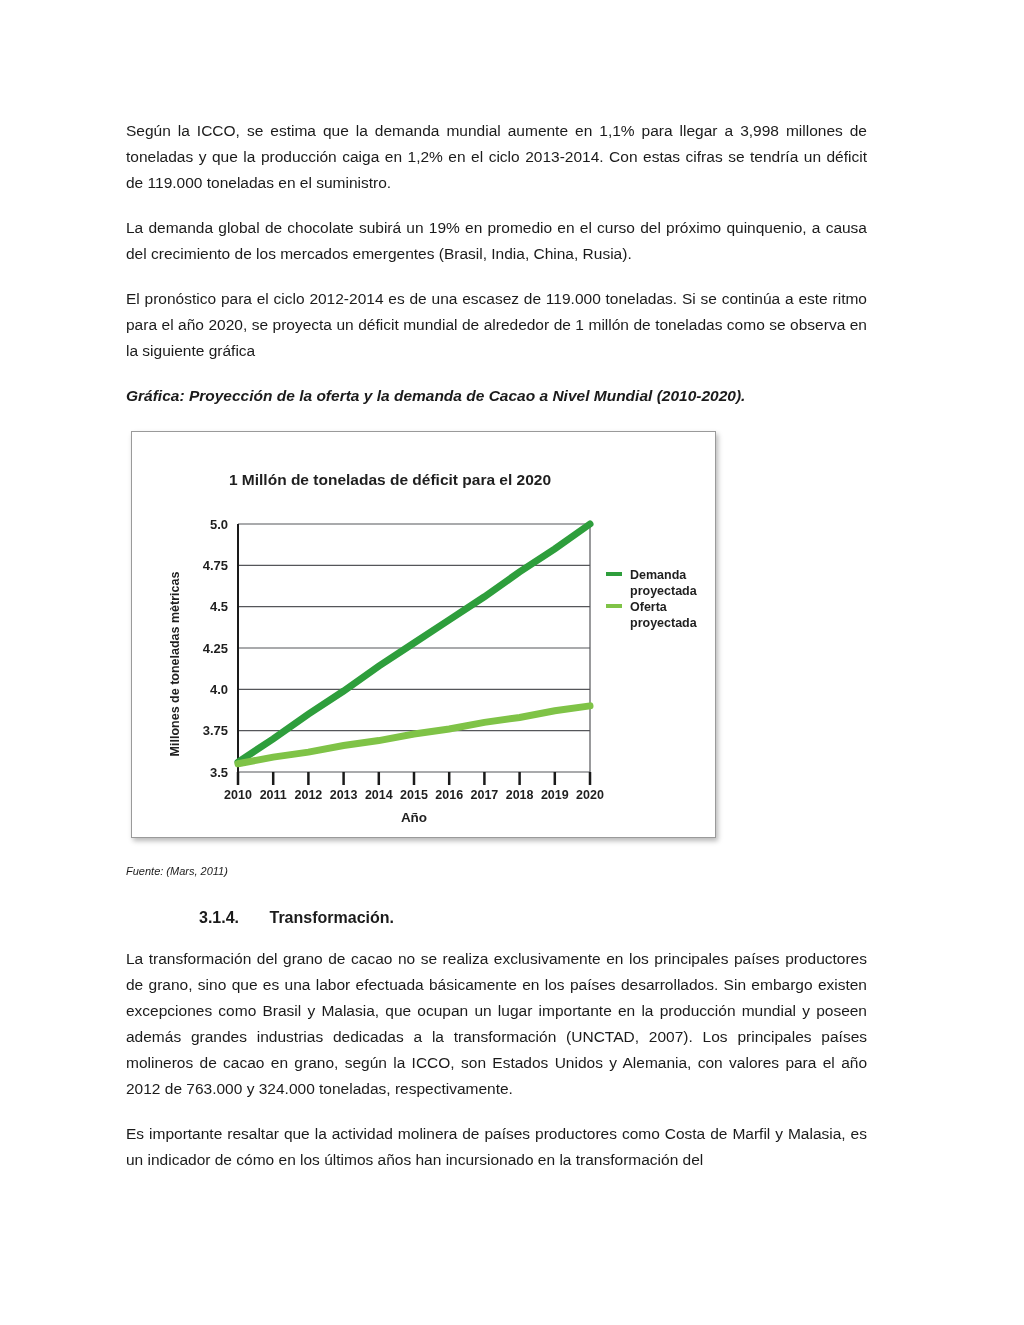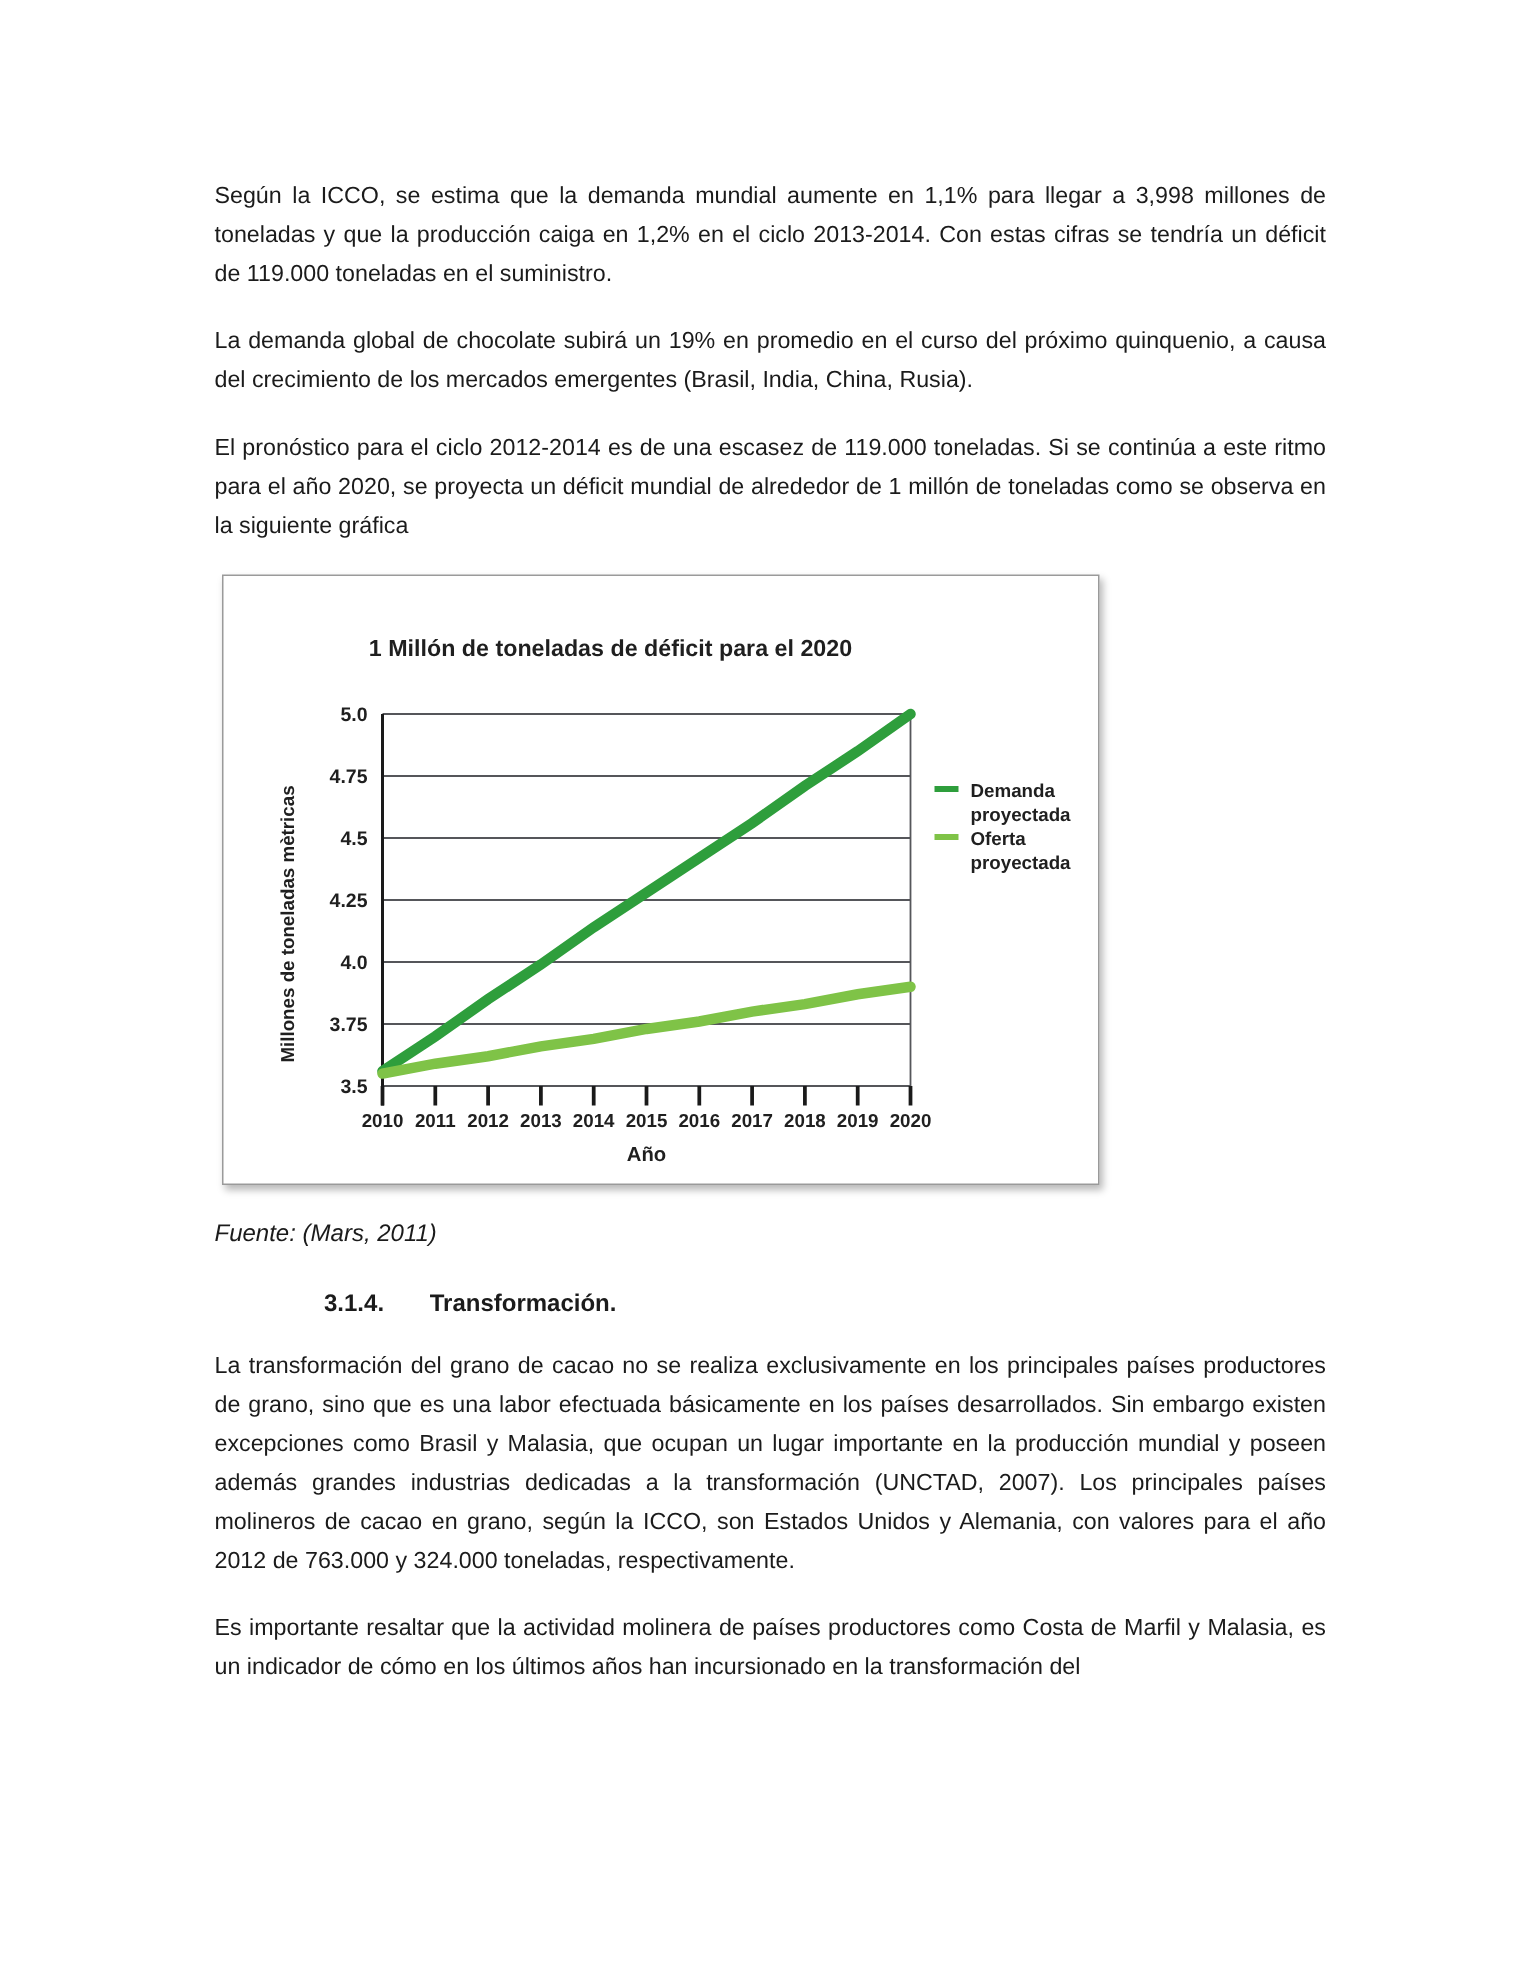--- a/index.html
+++ b/index.html
@@ -11,21 +11,21 @@
     position: relative;
     width: 1024px;
     height: 1325px;
     background: #ffffff;
     overflow: hidden;
     font-family: "Liberation Sans", sans-serif;
     color: #1b1b1b;
   }
   .content {
     position: absolute;
-    left: 143px;
+    left: 126px;
     top: 118px;
     width: 741px;
   }
   p.body-text {
     margin: 0 0 19px 0;
     font-size: 15.5px;
     line-height: 26px;
     text-align: justify;
   }
   p.last-para { margin-bottom: 0; }
@@ -45,21 +45,21 @@
     box-shadow: 2px 3px 5px rgba(0,0,0,0.28);
   }
   #chart-svg { display: block; width: 583px; height: 405px; }
   #chart-svg text {
     font-family: "Liberation Sans", sans-serif;
     font-weight: bold;
     fill: #1f1f1f;
   }
   .fuente {
     margin: 0 0 24px 0;
-    font-size: 16px;
+    font-size: 11px;
     line-height: 26px;
     font-style: italic;
   }
   .section-heading {
     margin: 0 0 18px 73px;
     font-size: 16px;
     line-height: 20px;
     font-weight: bold;
   }
   .heading-number { margin-right: 26px; }
@@ -69,20 +69,21 @@
 
 <div class="page">
   <div class="content">
 
     <p class="body-text">Según la ICCO, se estima que la demanda mundial aumente en 1,1% para llegar a 3,998 millones de toneladas y que la producción caiga en 1,2% en el ciclo 2013-2014. Con estas cifras se tendría un déficit de 119.000 toneladas en el suministro.</p>
 
     <p class="body-text">La demanda global de chocolate subirá un 19% en promedio en el curso del próximo quinquenio, a causa del crecimiento de los mercados emergentes (Brasil, India, China, Rusia).</p>
 
     <p class="body-text">El pronóstico para el ciclo 2012-2014 es de una escasez de 119.000 toneladas. Si se continúa a este ritmo para el año 2020, se proyecta un déficit mundial de alrededor de 1 millón de toneladas como se observa en la siguiente gráfica</p>
 
+    <p class="chart-caption">Gráfica: Proyección de la oferta y la demanda de Cacao a Nivel Mundial (2010-2020).</p>
 
     <figure class="chart-frame">
       <svg id="chart-svg" viewBox="0 0 583 405">
           <line x1="106" x2="458" y1="340" y2="340" stroke="#55565a" stroke-width="1.2"></line>
           <line x1="106" x2="458" y1="298.6666666666667" y2="298.6666666666667" stroke="#55565a" stroke-width="1.2"></line>
           <line x1="106" x2="458" y1="257.33333333333337" y2="257.33333333333337" stroke="#55565a" stroke-width="1.2"></line>
           <line x1="106" x2="458" y1="216" y2="216" stroke="#55565a" stroke-width="1.2"></line>
           <line x1="106" x2="458" y1="174.66666666666669" y2="174.66666666666669" stroke="#55565a" stroke-width="1.2"></line>
           <line x1="106" x2="458" y1="133.33333333333331" y2="133.33333333333331" stroke="#55565a" stroke-width="1.2"></line>
           <line x1="106" x2="458" y1="92" y2="92" stroke="#55565a" stroke-width="1.2"></line>

